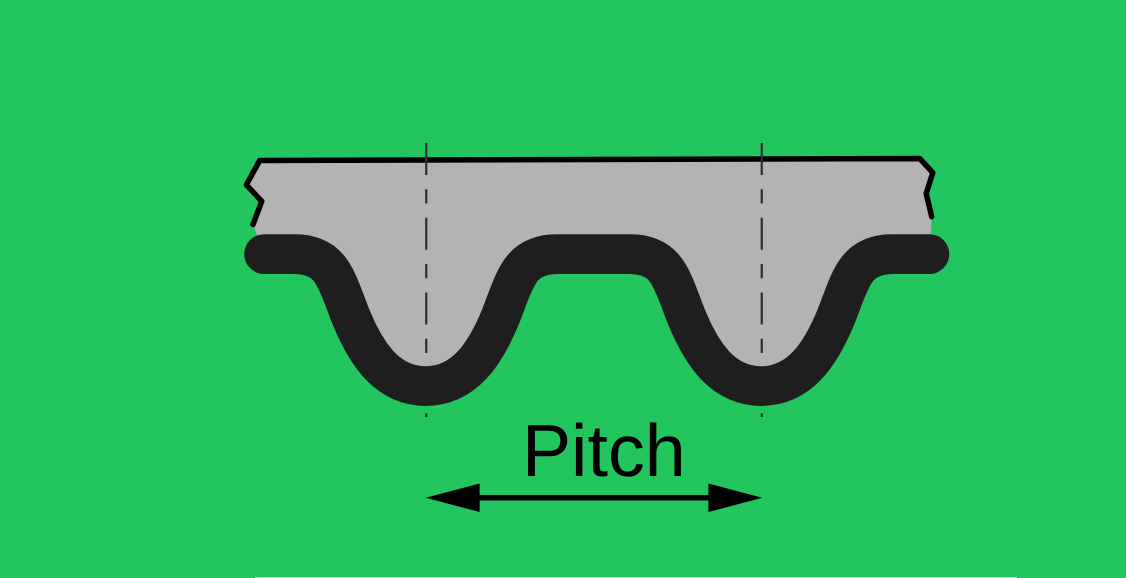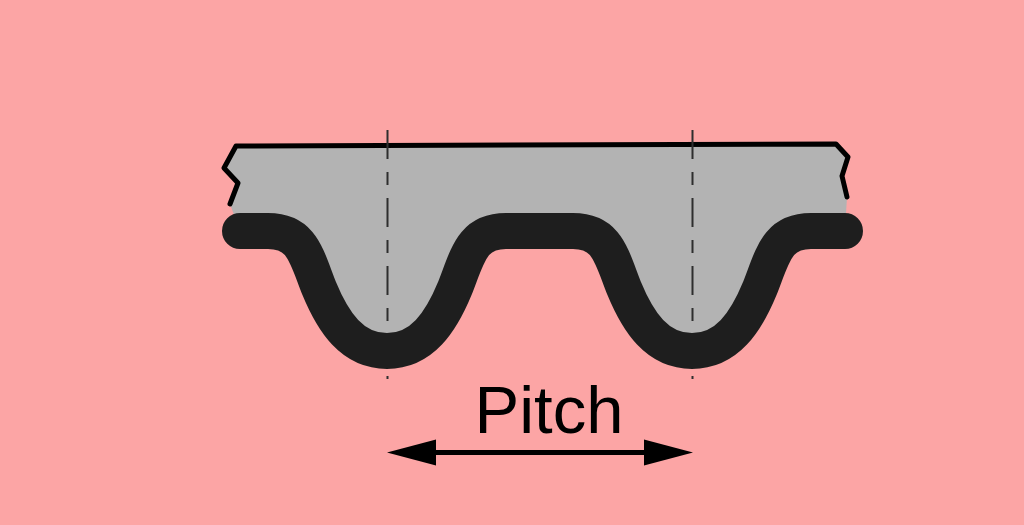--- a/index.html
+++ b/index.html
@@ -8,21 +8,21 @@
     background: #ffffff;
     width: 1024px;
     height: 525px;
     overflow: hidden;
     font-family: "Liberation Sans", sans-serif;
   }
   .stage {
     position: relative;
     width: 1024px;
     height: 525px;
-    background: #fca5a5;
+    background: #22c55e;
   }
   svg { display: block; }
   text.pitch-label {
     font-family: "Liberation Sans", sans-serif;
     font-size: 67px;
     font-weight: 400;
   }
 </style>
 </head>
 <body>

